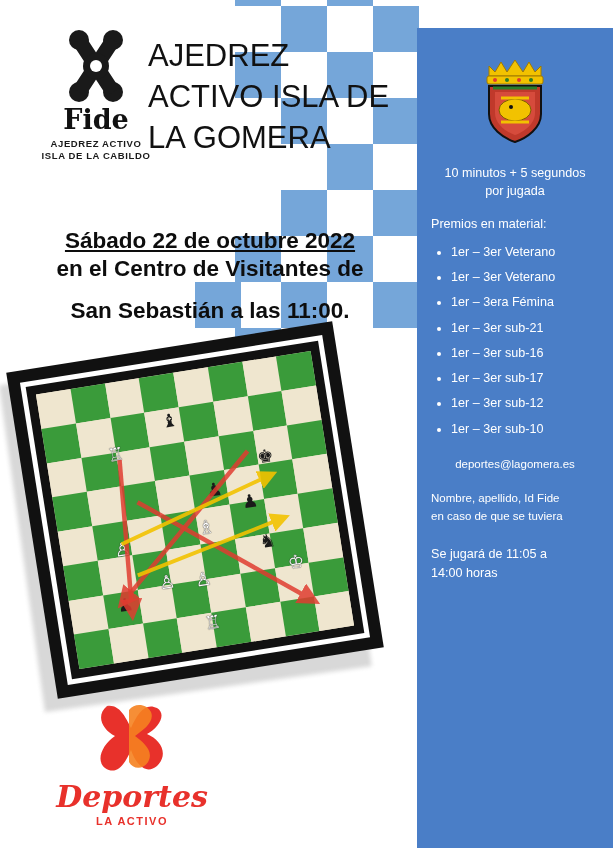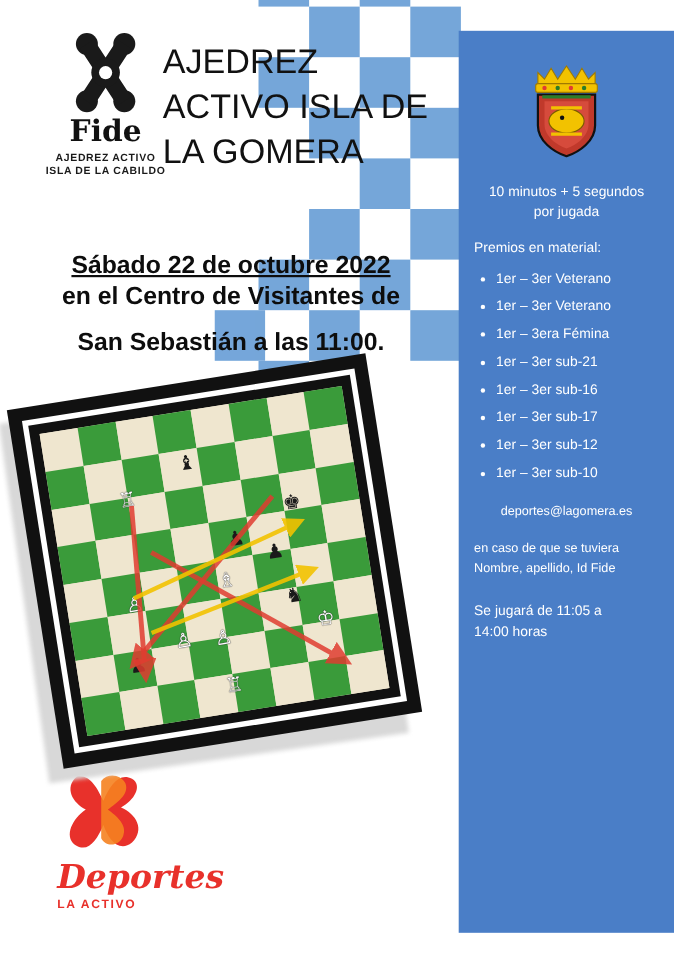--- a/index.html
+++ b/index.html
@@ -138,21 +138,21 @@
   }
   .pc.w { color: #ffffff; text-shadow: 0 0 1px #333, 0 0 1px #333; }
   .pc.b { color: #1a1a1a; }
   .arrows { position: absolute; inset: 0; }
 
   
   .deportes {
     position: absolute;
     left: 52px; top: 700px;
     width: 160px; height: 140px;
-    text-align: left;
+    text-align: center;
   }
   .deportes .word {
     font-family: "DejaVu Serif", serif;
     font-style: italic;
     font-size: 30px;
     color: #e8312b;
     font-weight: bold;
     margin-top: 2px;
     line-height: 1;
   }
@@ -423,22 +423,22 @@
         <li>1er – 3er sub-16</li>
         <li>1er – 3er sub-17</li>
         <li>1er – 3er sub-12</li>
         <li>1er – 3er sub-10</li>
       </ul>
 
 
       <div class="mail center">deportes@lagomera.es</div>
 
       <div class="nombre">
+        <div>Nombre, apellido, Id Fide</div>
         <div>en caso de que se tuviera</div>
-        <div>Nombre, apellido, Id Fide</div>
       </div>
 
       <div class="horario">
         <div>Se jugará de 11:05 a</div>
         <div>14:00 horas</div>
       </div>
     </div>
   </div>
 
 </div>

